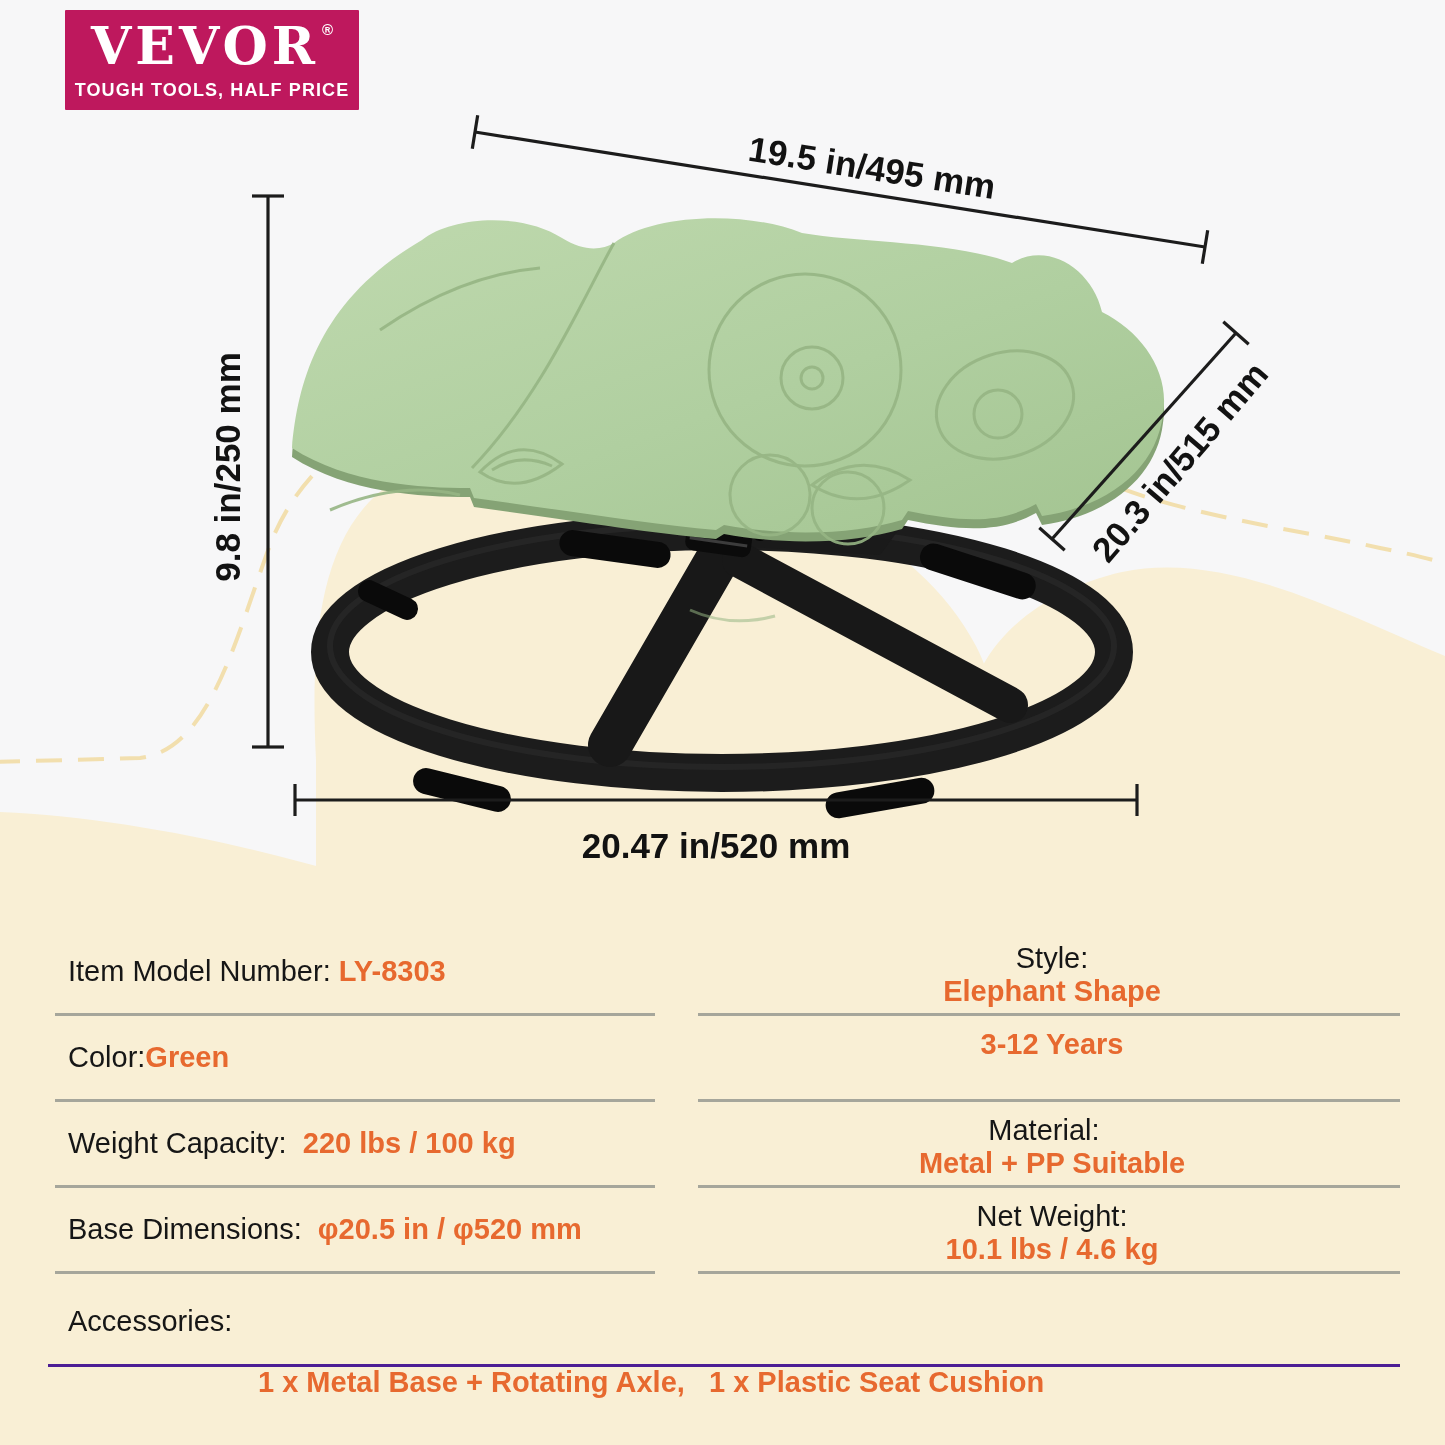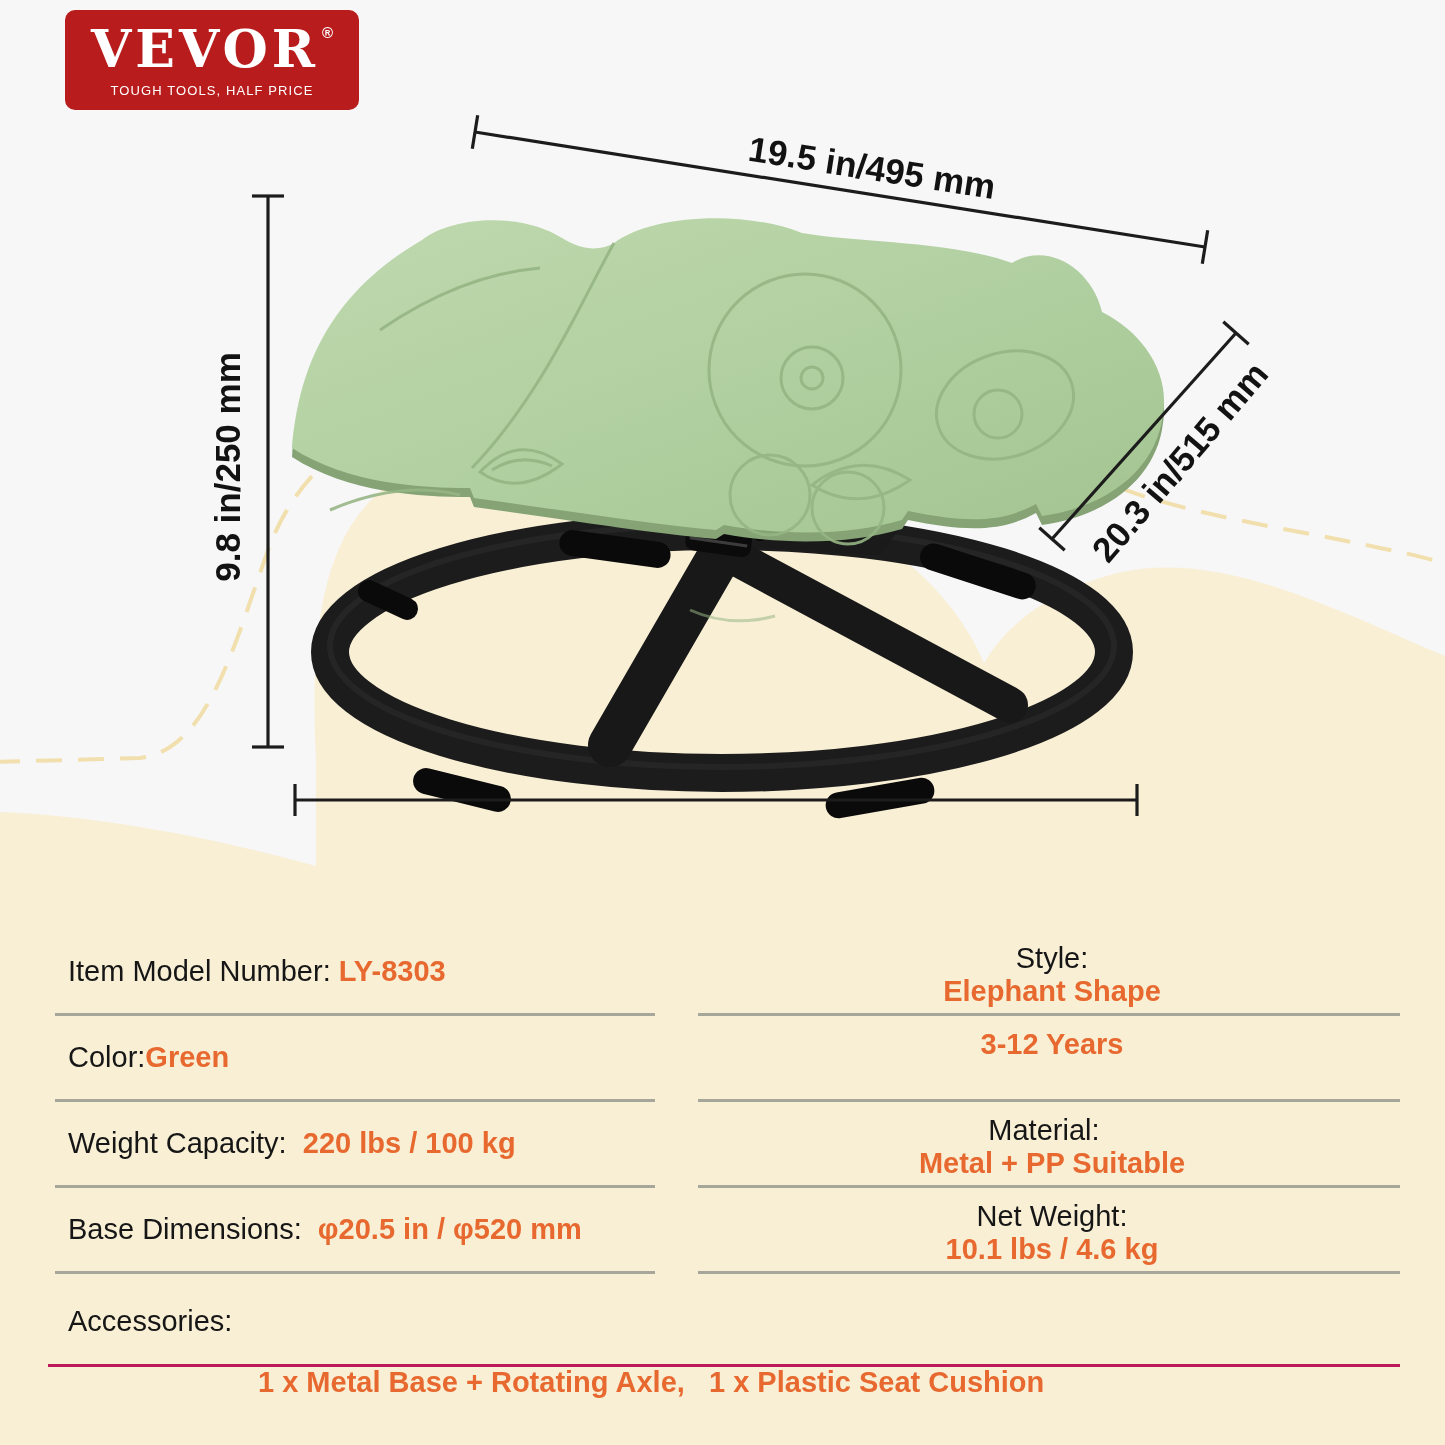--- a/index.html
+++ b/index.html
@@ -6,31 +6,31 @@
   .page{
     position:relative;width:1445px;height:1445px;overflow:hidden;
     background:#f7f7f8;font-family:"Liberation Sans",sans-serif;
   }
   .page svg{display:block;}
   .abs{position:absolute;}
 
   
   .logo{
     position:absolute;left:65px;top:10px;width:294px;height:100px;
-    background:#b91c1c;border-radius:10px;color:#fff;
+    background:#be185d;border-radius:1px;color:#fff;
     display:flex;flex-direction:column;align-items:center;justify-content:center;
   }
   .logo .brandrow{display:flex;align-items:flex-start;line-height:1;}
   .logo .brand{
     font-family:"DejaVu Serif",serif;font-weight:bold;font-size:52px;
     letter-spacing:4px;line-height:1;
   }
   .logo .reg{font-size:15px;font-weight:bold;margin-top:2px;margin-left:3px;}
   .logo .tagline{
-    font-size:13px;font-weight:normal;letter-spacing:1.1px;margin-top:8px;white-space:nowrap;
+    font-size:18px;font-weight:bold;letter-spacing:1.1px;margin-top:8px;white-space:nowrap;
   }
 
   
   .dim-label{
     position:absolute;font-weight:bold;font-size:35px;color:#121212;
     white-space:nowrap;transform-origin:center;
   }
   .dim-top   {left:872px;top:168px;transform:translate(-50%,-50%) rotate(8.9deg);}
   .dim-left  {left:228px;top:467px;transform:translate(-50%,-50%) rotate(-90deg);}
   .dim-right {left:1180px;top:462px;transform:translate(-50%,-50%) rotate(-49.5deg);}
@@ -43,21 +43,21 @@
   .spec-row{
     height:86px;box-sizing:border-box;display:flex;align-items:center;
     padding:12px 0 12px 13px;border-bottom:3px solid #a6a69b;
     font-size:29px;color:#161616;white-space:pre;
   }
   .spec-col.right .spec-row{padding-left:6px;flex-direction:column;}
   .spec-row .val{font-weight:bold;color:#e7692f;text-align:right;}
 
   .accessories{
     position:absolute;left:48px;top:1274px;width:1352px;height:93px;
-    box-sizing:border-box;border-bottom:3px solid #be185d;font-size:29px;
+    box-sizing:border-box;border-bottom:3px solid #4c1d95;font-size:29px;
   }
   .acc-label{position:absolute;left:20px;top:31px;color:#161616;}
   .acc-values{
     position:absolute;left:210px;top:6px;color:#e7692f;font-weight:bold;
     line-height:41px;white-space:pre;
   }
 </style>
 </head>
 <body>
 
@@ -158,20 +158,21 @@
 
       <line x1="295" y1="800" x2="1137" y2="800"></line>
       <line x1="295" y1="784" x2="295" y2="816"></line>
       <line x1="1137" y1="784" x2="1137" y2="816"></line>
     </g>
   </svg>
 
   <div class="dim-label dim-top">19.5 in/495 mm</div>
   <div class="dim-label dim-left">9.8 in/250 mm</div>
   <div class="dim-label dim-right">20.3 in/515 mm</div>
+  <div class="dim-label dim-bottom">20.47 in/520 mm</div>
 
   <div class="spec-col left">
     <div class="spec-row">
       <span>Item Model Number: </span><span class="val">LY-8303</span>
     </div>
     <div class="spec-row">
       <span>Color:</span><span class="val">Green</span>
     </div>
     <div class="spec-row">
       <span>Weight Capacity:  </span><span class="val">220 lbs / 100 kg</span>

